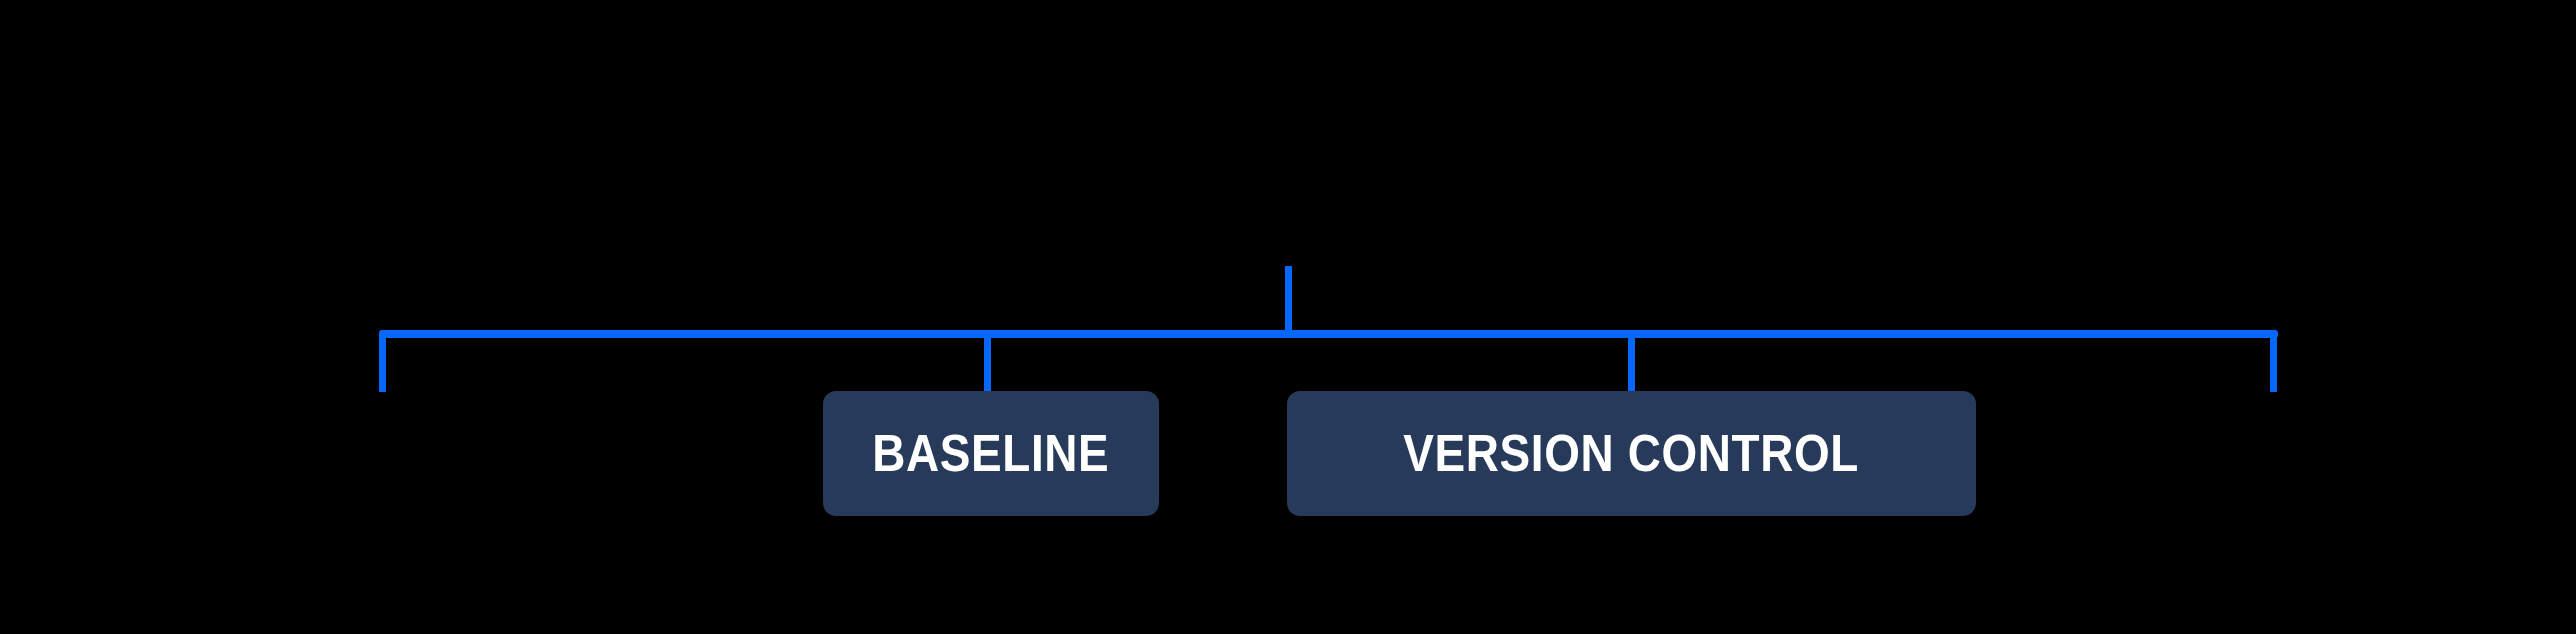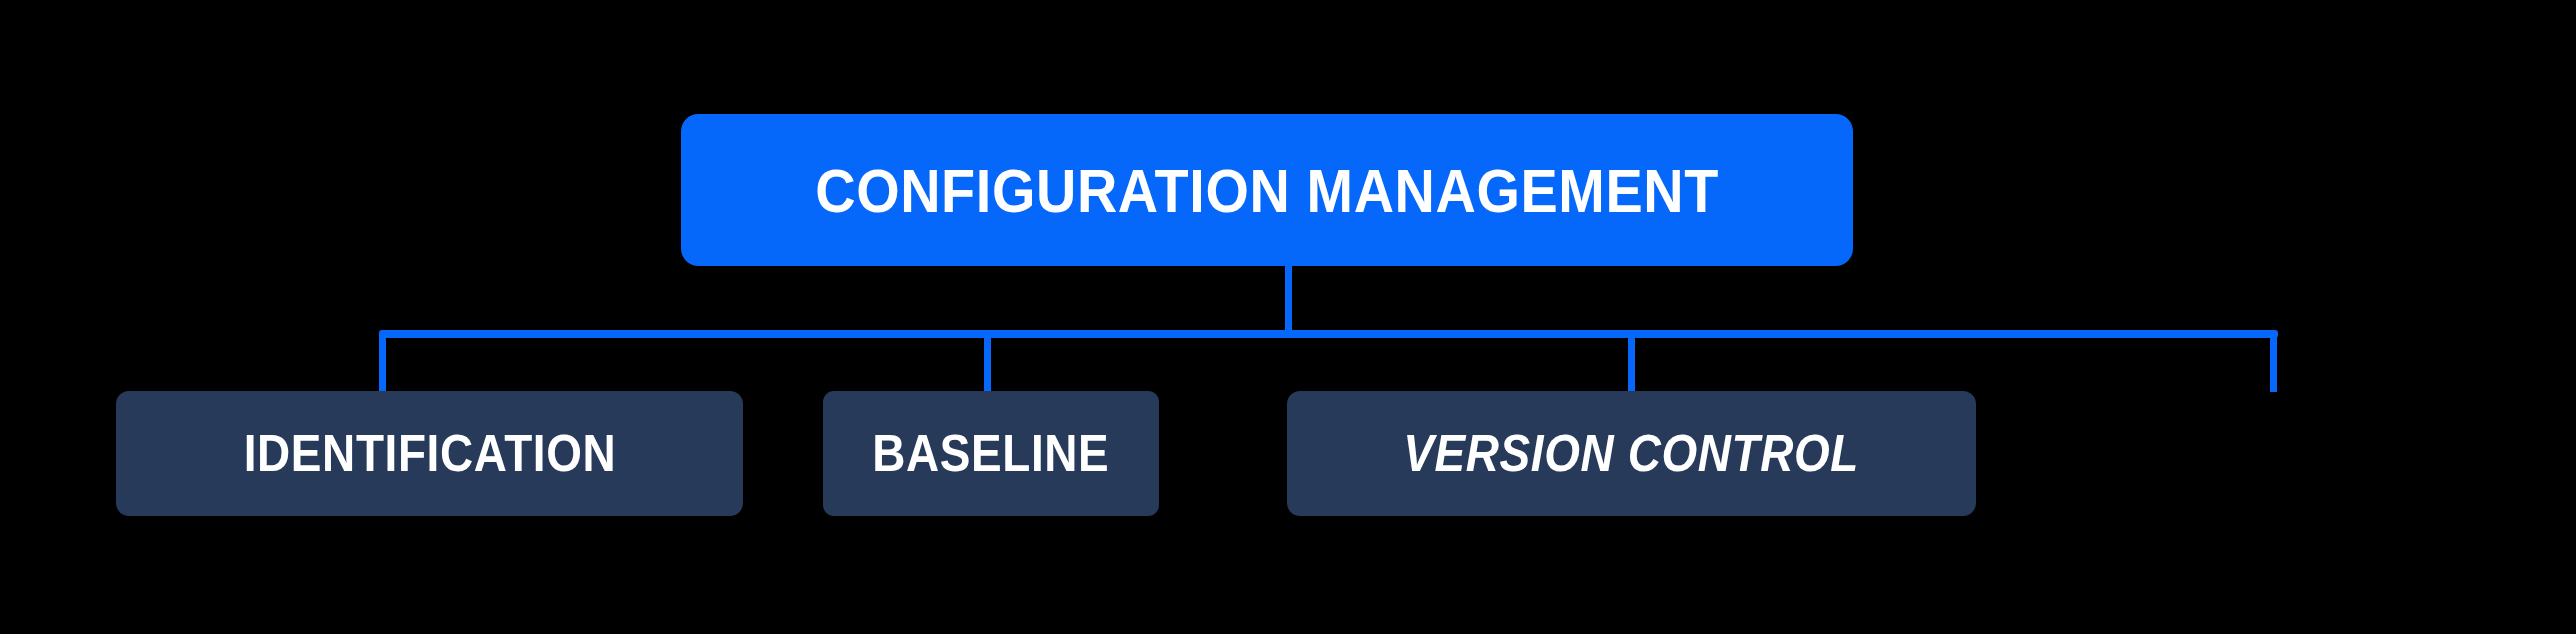--- a/index.html
+++ b/index.html
@@ -48,55 +48,49 @@
     font-size: 62px;
   }
   .child-node {
     top: 391px;
     height: 125px;
     background: var(--child-fill);
     border-radius: 13px;
     font-size: 51px;
   }
   .child-identification { left: 116px;  width: 627px; }
-  .child-baseline       { left: 823px; width: 336px; border-radius: 11px; }
-  .child-version-control{ left: 1287px; width: 689px; font-style: italic; }
+  .child-baseline       { left: 823px; width: 336px; }
+  .child-version-control{ left: 1287px; width: 689px; }
   .child-auditing       { left: 2022px; width: 418px; }
 
   .connector {
     position: absolute;
     background: var(--connector-color);
   }
   .stub-root   { left: 1285px; top: 266px; width: 7.2px;   height: 67px; }
   .rail        { left: 379px;  top: 330px; width: 1899px; height: 8px; border-radius: 2.9px; }
   .drop        { top: 334px; width: 7.2px; height: 58px; }
   .drop-identification  { left: 379px; }
   .drop-baseline        { left: 984px; }
   .drop-version-control { left: 1628px; }
   .drop-auditing        { left: 2270px; }
 </style>
 </head>
 <body>
 
 <div class="canvas">
 
-  <div class="node root-node">
-    <span class="node-label">CONFIGURATION MANAGEMENT</span>
-  </div>
 
   <div class="connector stub-root"></div>
   <div class="connector rail"></div>
   <div class="connector drop drop-identification"></div>
   <div class="connector drop drop-baseline"></div>
   <div class="connector drop drop-version-control"></div>
   <div class="connector drop drop-auditing"></div>
 
-  <div class="node child-node child-identification">
-    <span class="node-label">IDENTIFICATION</span>
-  </div>
   <div class="node child-node child-baseline">
     <span class="node-label">BASELINE</span>
   </div>
   <div class="node child-node child-version-control">
     <span class="node-label">VERSION CONTROL</span>
   </div>
 
 </div>
 
 

